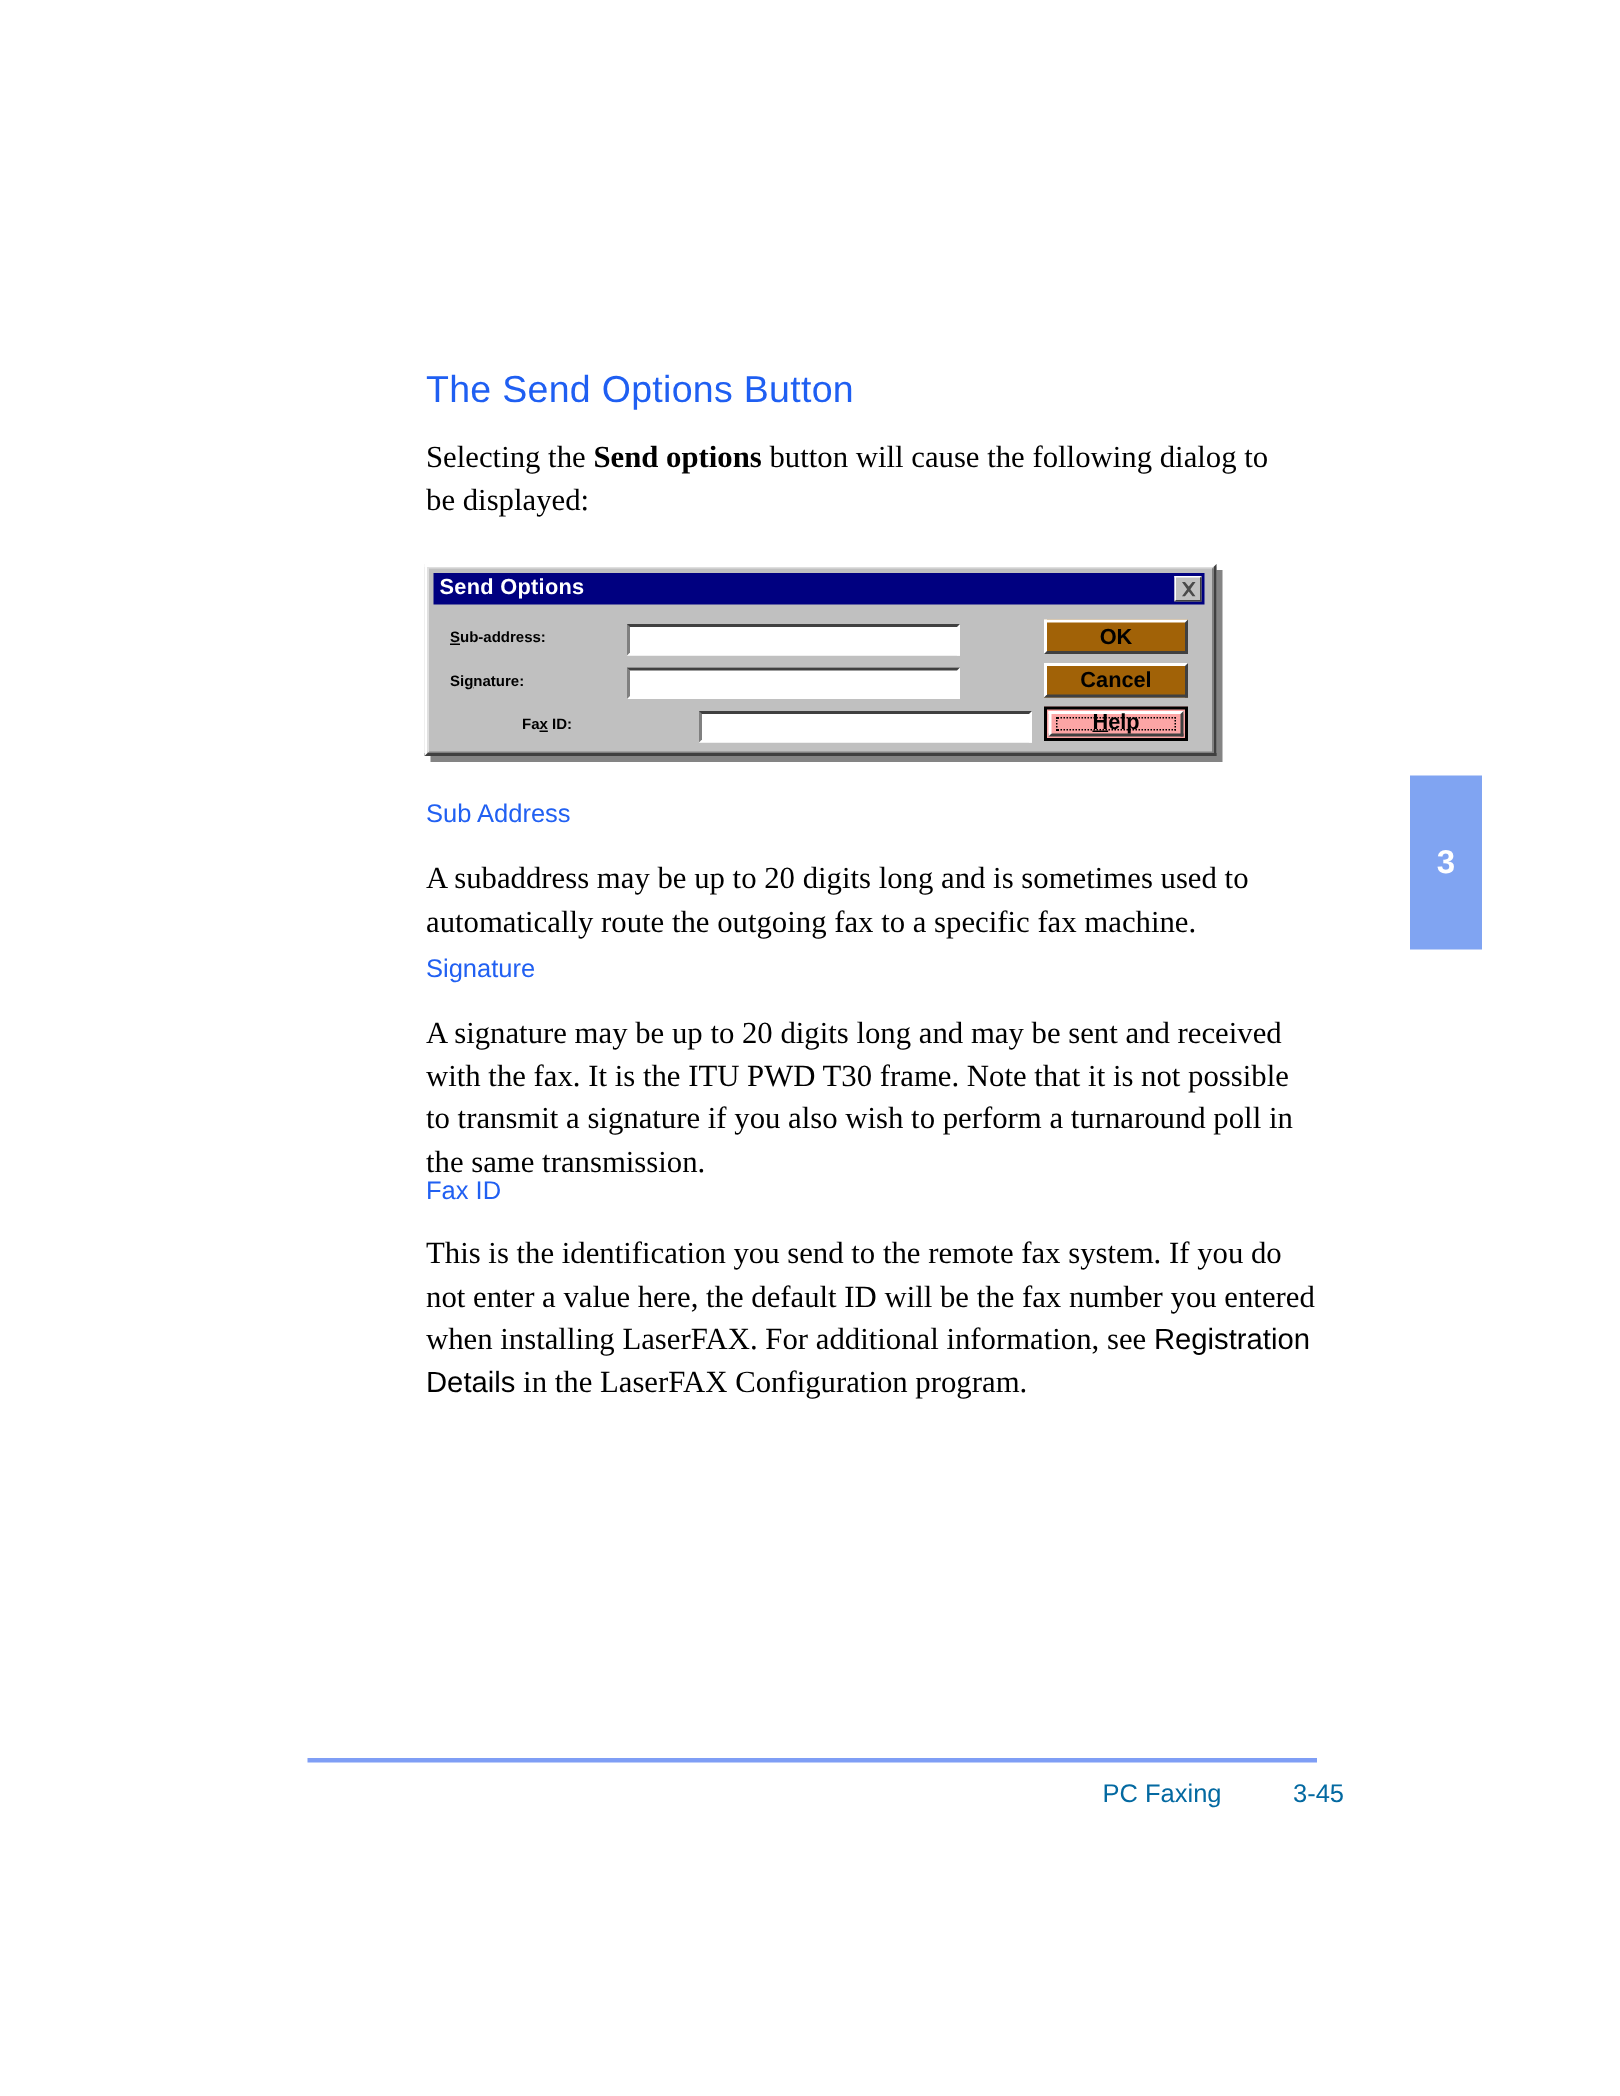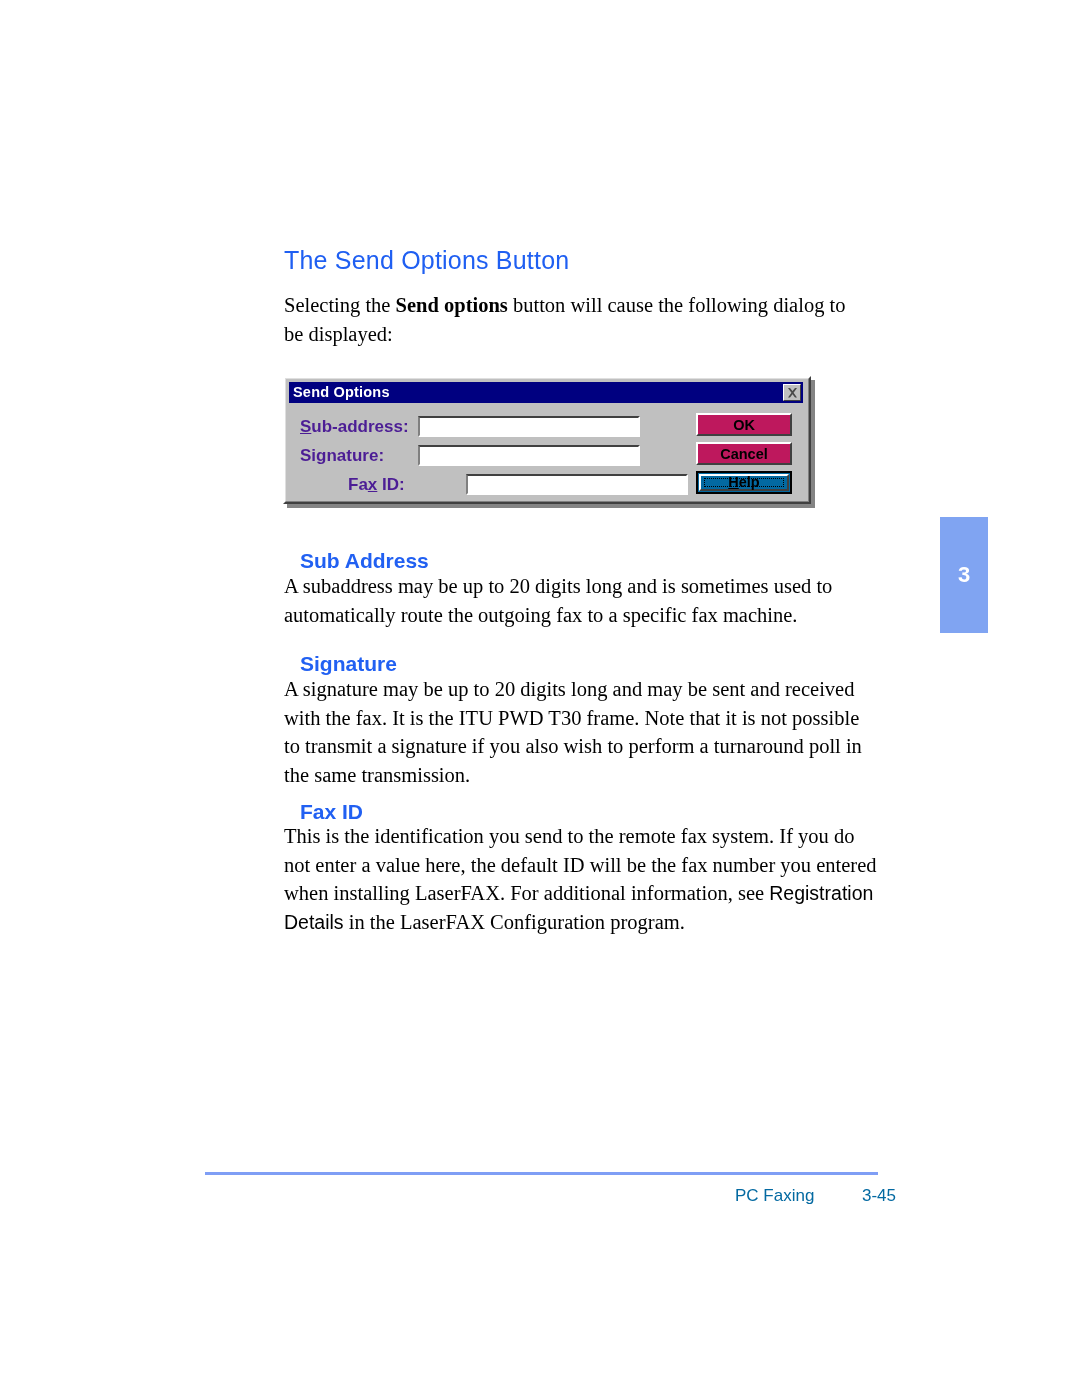--- a/index.html
+++ b/index.html
@@ -44,24 +44,24 @@
     text-align: left;
   }
   p.body-text b { font-weight: bold; }
   .sans-ref {
     font-family: "Liberation Sans", "DejaVu Sans", sans-serif;
     font-size: 19.5px;
   }
 
   h2.sub-title {
     font-family: "Liberation Sans", "DejaVu Sans", sans-serif;
-    font-size: 21px;
-    font-weight: bold;
+    font-size: 17px;
+    font-weight: normal;
     color: #2160f2;
-    margin: 16px;
+    margin: 0;
     position: absolute;
     left: 0;
     white-space: nowrap;
   }
 
   
   #intro-para   { top: 291px; width: 580px; }
   #sub-address-title { top: 533px; }
   #sub-address-para  { top: 572px; width: 560px; }
   #signature-title   { top: 636px; }
@@ -164,23 +164,23 @@
   .close-btn svg { position: absolute; left: 3px; top: 3px; }
 
   .form-row {
     position: absolute;
     left: 14px;
     height: 22px;
     display: flex;
     align-items: center;
   }
   .field-label {
-    font-size: 17px;
+    font-size: 10px;
     font-weight: bold;
-    color: #4c1d95;
+    color: #000000;
     width: 118px;
     white-space: nowrap;
     line-height: 1;
   }
   .field-label u { text-decoration: underline; }
 
   .text-field {
     width: 222px;
     height: 21px;
     background: #ffffff;
@@ -198,21 +198,21 @@
 
   #row-subaddress { top: 36px; }
   #row-signature  { top: 65px; }
   #row-faxid      { top: 94px; margin-left: 48px; }
 
   .dlg-button {
     position: absolute;
     left: 410px;
     width: 96px;
     height: 23px;
-    background: #be185d;
+    background: #a16207;
     border-top: 2px solid #ffffff;
     border-left: 2px solid #ffffff;
     border-right: 2px solid #404040;
     border-bottom: 2px solid #404040;
     box-sizing: border-box;
     font-family: "Liberation Sans", "DejaVu Sans", sans-serif;
     font-size: 14.5px;
     font-weight: bold;
     color: #000000;
     display: flex;
@@ -220,21 +220,21 @@
     justify-content: center;
     cursor: default;
     padding: 0;
   }
   #btn-ok     { top: 34px; }
   #btn-cancel { top: 63px; }
 
   .dlg-button.default-btn {
     top: 92px;
     border: 2px solid #000000;
-    background: #0369a1;
+    background: #fca5a5;
   }
   .default-inner {
     position: absolute;
     left: 1px; top: 1px; right: 1px; bottom: 1px;
     border-top: 2px solid #ffffff;
     border-left: 2px solid #ffffff;
     border-right: 2px solid #404040;
     border-bottom: 2px solid #404040;
     box-sizing: border-box;
     display: flex;

